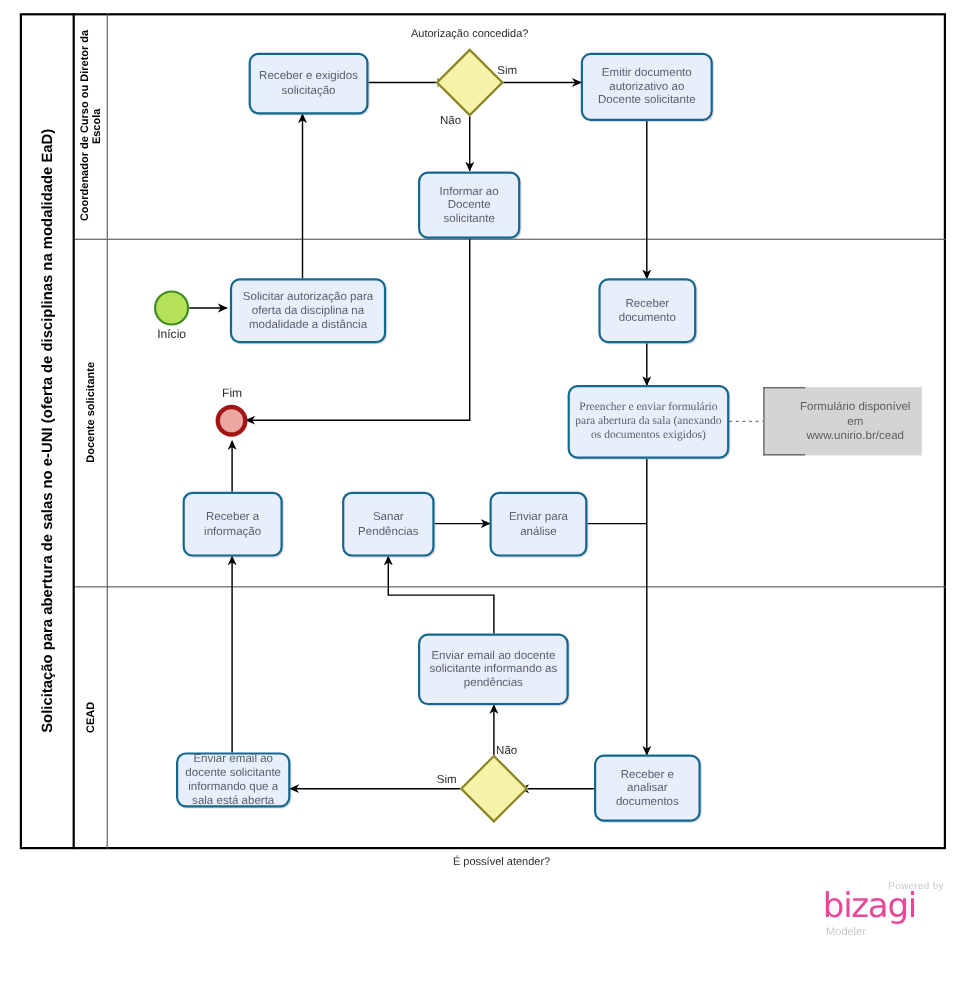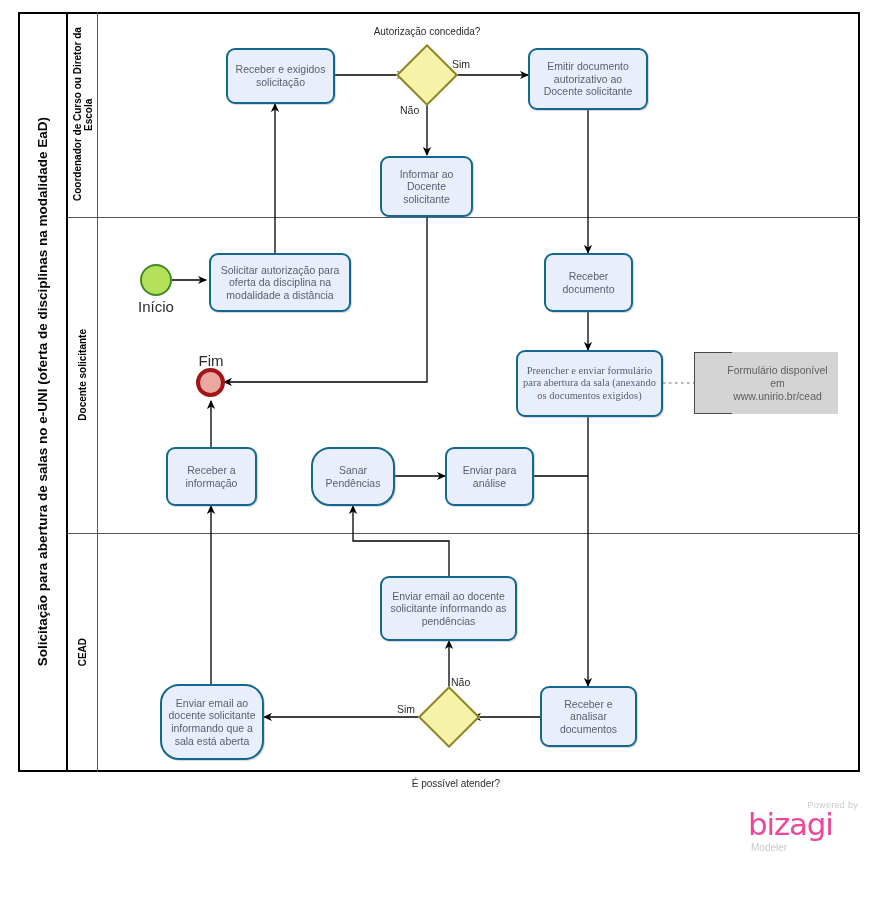--- a/index.html
+++ b/index.html
@@ -45,21 +45,21 @@
     background:#e8eefb;border:2px solid #14678f;border-radius:9px;
     display:flex;align-items:center;justify-content:center;text-align:center;
     color:#5a5f6b;font-size:10.5px;line-height:12.6px;padding:3px 5px;
     box-shadow:1px 1px 0 rgba(120,130,160,.30);
   }
   
   .event{position:absolute;border-radius:50%;box-sizing:border-box;}
   .ev-start{background:#b4e05a;border:2px solid #3d8c1f;}
   .ev-end{background:#eba7a2;border:4px solid #a31515;}
   .ev-label{
-    position:absolute;font-size:15px;color:#2b2b2b;
+    position:absolute;font-size:11px;color:#2b2b2b;
     text-align:center;white-space:nowrap;
   }
   
   .gw{
     position:absolute;width:44px;height:44px;box-sizing:border-box;
     background:#f6f2a8;border:2px solid #8a8526;transform:rotate(45deg);
   }
   .gw-label{
     position:absolute;font-size:10px;color:#2b2b2b;text-align:center;
     line-height:12.5px;white-space:nowrap;
@@ -179,31 +179,31 @@
 
   <div class="task" style="left:544px;top:253px;width:89px;height:59px;">Receber documento</div>
 
   <div class="task" style="left:516px;top:350px;width:147px;height:67px;font-family:Liberation Serif, serif;">Preencher e enviar formulário para abertura da sala (anexando os documentos exigidos)</div>
 
   <div class="event ev-end" style="left:196px;top:368px;width:29px;height:29px;"></div>
   <div class="ev-label" style="left:181px;top:352px;width:60px;">Fim</div>
 
   <div class="task" style="left:166px;top:447px;width:91px;height:59px;">Receber a informação</div>
 
-  <div class="task" style="left:311px;top:447px;width:84px;height:59px;border-radius:19px;">Sanar Pendências</div>
+  <div class="task" style="left:311px;top:447px;width:84px;height:59px;">Sanar Pendências</div>
 
   <div class="task" style="left:445px;top:447px;width:89px;height:59px;">Enviar para análise</div>
 
   <div class="annotation" style="left:694px;top:352px;width:144px;height:62px;padding-left:30px;">Formulário disponível em www.unirio.br/cead</div>
   <div class="anno-cap" style="left:694px;top:352px;width:38px;"></div>
   <div class="anno-cap" style="left:694px;top:413px;width:38px;"></div>
 
   <div class="task" style="left:380px;top:576px;width:137px;height:65px;">Enviar email ao docente solicitante informando as pendências</div>
 
-  <div class="task" style="left:160px;top:684px;width:104px;height:76px;border-radius:19px;">Enviar email ao docente solicitante informando que a sala está aberta</div>
+  <div class="task" style="left:160px;top:684px;width:104px;height:50px;">Enviar email ao docente solicitante informando que a sala está aberta</div>
 
   <div class="task" style="left:540px;top:686px;width:97px;height:61px;">Receber e analisar documentos</div>
 
   <div class="gw" style="left:427px;top:695px;"></div>
   <div class="gw-label" style="left:391px;top:738px;width:130px;margin-top:40px;">É possível atender?</div>
 
   <div class="flow-label" style="left:451px;top:676px;">Não</div>
   <div class="flow-label" style="left:397px;top:703px;">Sim</div>
 
   <div class="logo">

